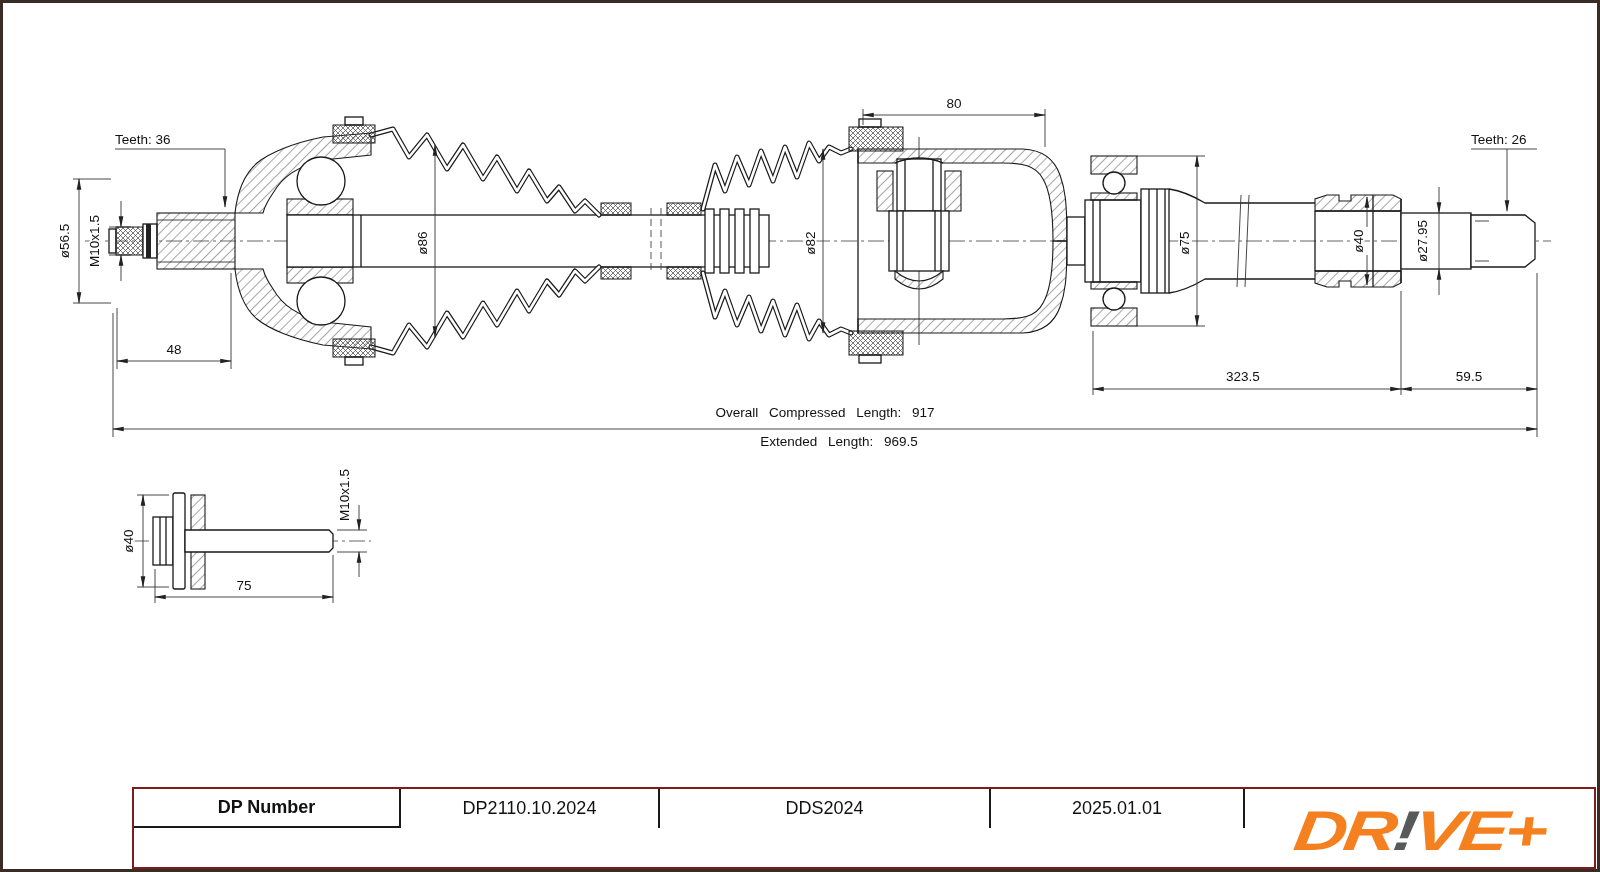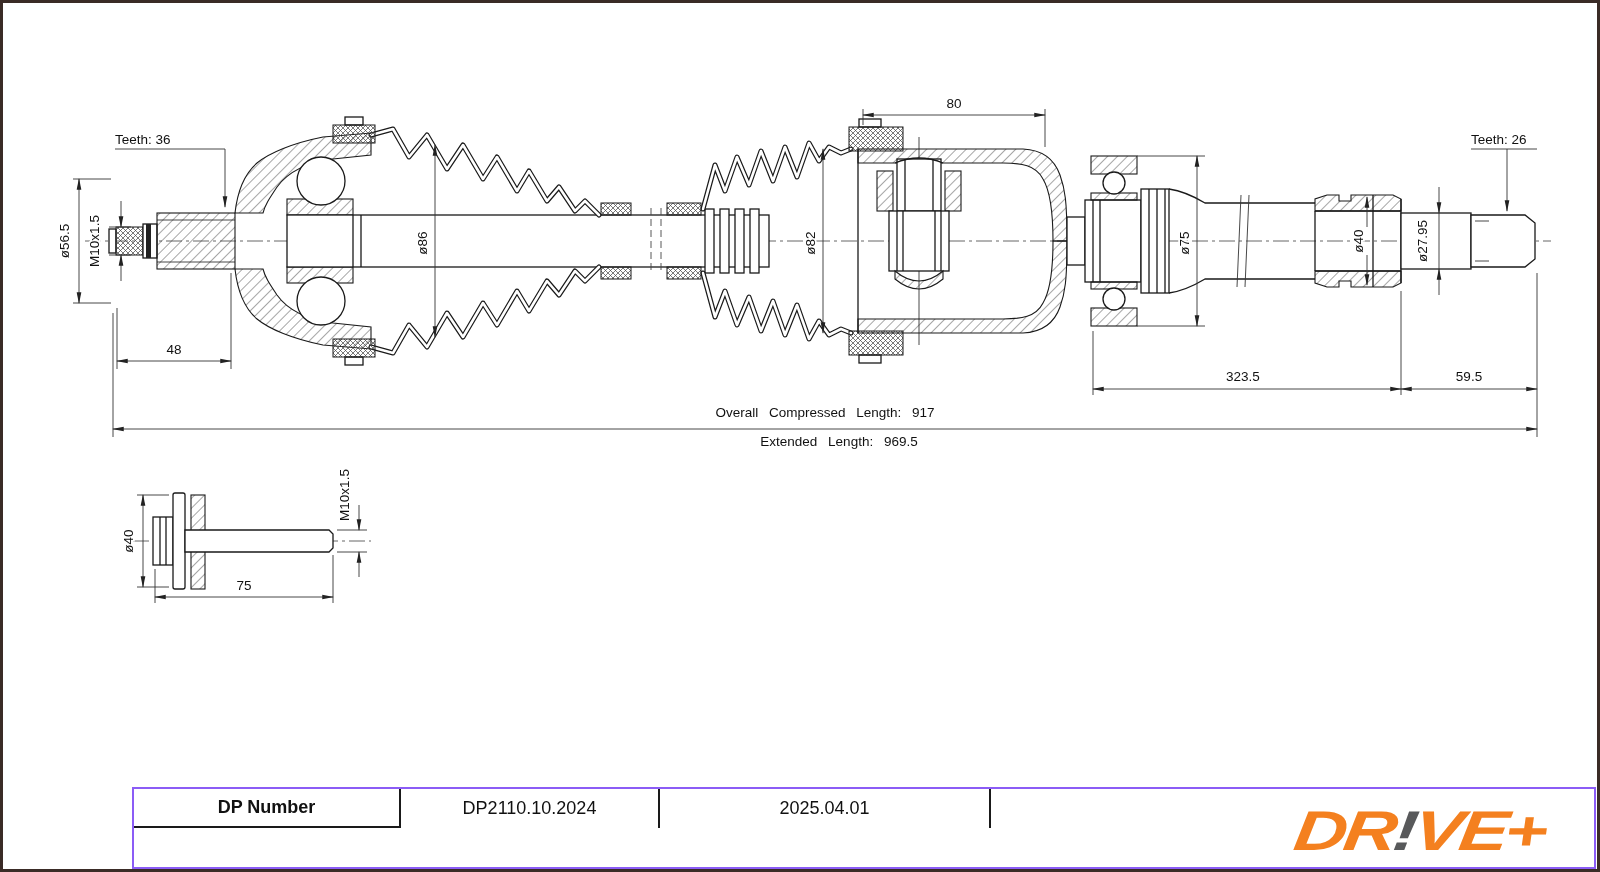--- a/index.html
+++ b/index.html
@@ -16,21 +16,21 @@
   .dime{stroke:#333;stroke-width:0.9;fill:none;marker-end:url(#ar);}
   .cl{stroke:#555;stroke-width:0.9;stroke-dasharray:16 4 3 4;fill:none;}
   .dsh{stroke:#444;stroke-width:0.9;stroke-dasharray:7 4;fill:none;}
   .bootA{stroke:#1a1a1a;stroke-width:5;fill:none;stroke-linejoin:round;stroke-linecap:round;}
   .bootB{stroke:#fff;stroke-width:2.6;fill:none;stroke-linejoin:round;stroke-linecap:round;}
   text.d{font:13.5px "Liberation Sans",sans-serif;fill:#111;paint-order:stroke;stroke:#fff;stroke-width:3.5px;}
   text.dw{font:13.5px "Liberation Sans",sans-serif;fill:#111;paint-order:stroke;stroke:#fff;stroke-width:3.5px;word-spacing:7px;}
   
   #tblock{position:absolute;left:129px;top:784px;width:1464px;height:82px;display:grid;
     grid-template-columns:267px 259px 331px 254px 1fr;grid-template-rows:39px 43px;
-    border:2px solid #8b5cf6;box-sizing:border-box;background:#fff;}
+    border:2px solid #7f1d1d;box-sizing:border-box;background:#fff;}
   #tblock .cell{border-right:2px solid #1a1a1a;border-bottom:2px solid #1a1a1a;display:flex;align-items:center;justify-content:center;box-sizing:border-box;font-size:18px;color:#111;}
   #tblock .hdr{font-weight:bold;}
   #tblock .val{border-bottom:none;}
   #tblock .logo-cell{grid-column:5;grid-row:1 / span 2;border-right:none;border-bottom:none;display:flex;align-items:center;justify-content:center;}
   .logo{font-style:italic;font-weight:700;font-size:56px;letter-spacing:-3px;white-space:nowrap;transform:scaleX(1.32) skewX(-6deg);transform-origin:center;}
 </style>
 </head>
 <body>
 
 <div id="page">
@@ -265,16 +265,17 @@
 </svg>
 
 <div id="tblock">
   <div class="cell hdr">DP Number</div>
   <div class="cell logo-cell">
     <div class="logo">
       <span style="color: rgb(244, 128, 31);">DR</span><span style="color: rgb(88, 89, 91);">!</span><span style="color: rgb(244, 128, 31);">VE+</span>
     </div>
   </div>
   <div class="cell val">DP2110.10.2024</div>
-  <div class="cell val">2025.04.01</div>
+  <div class="cell val">DDS2024</div>
+  <div class="cell val">2025.01.01</div>
 </div>
 
 </div>
 
 </body></html>

